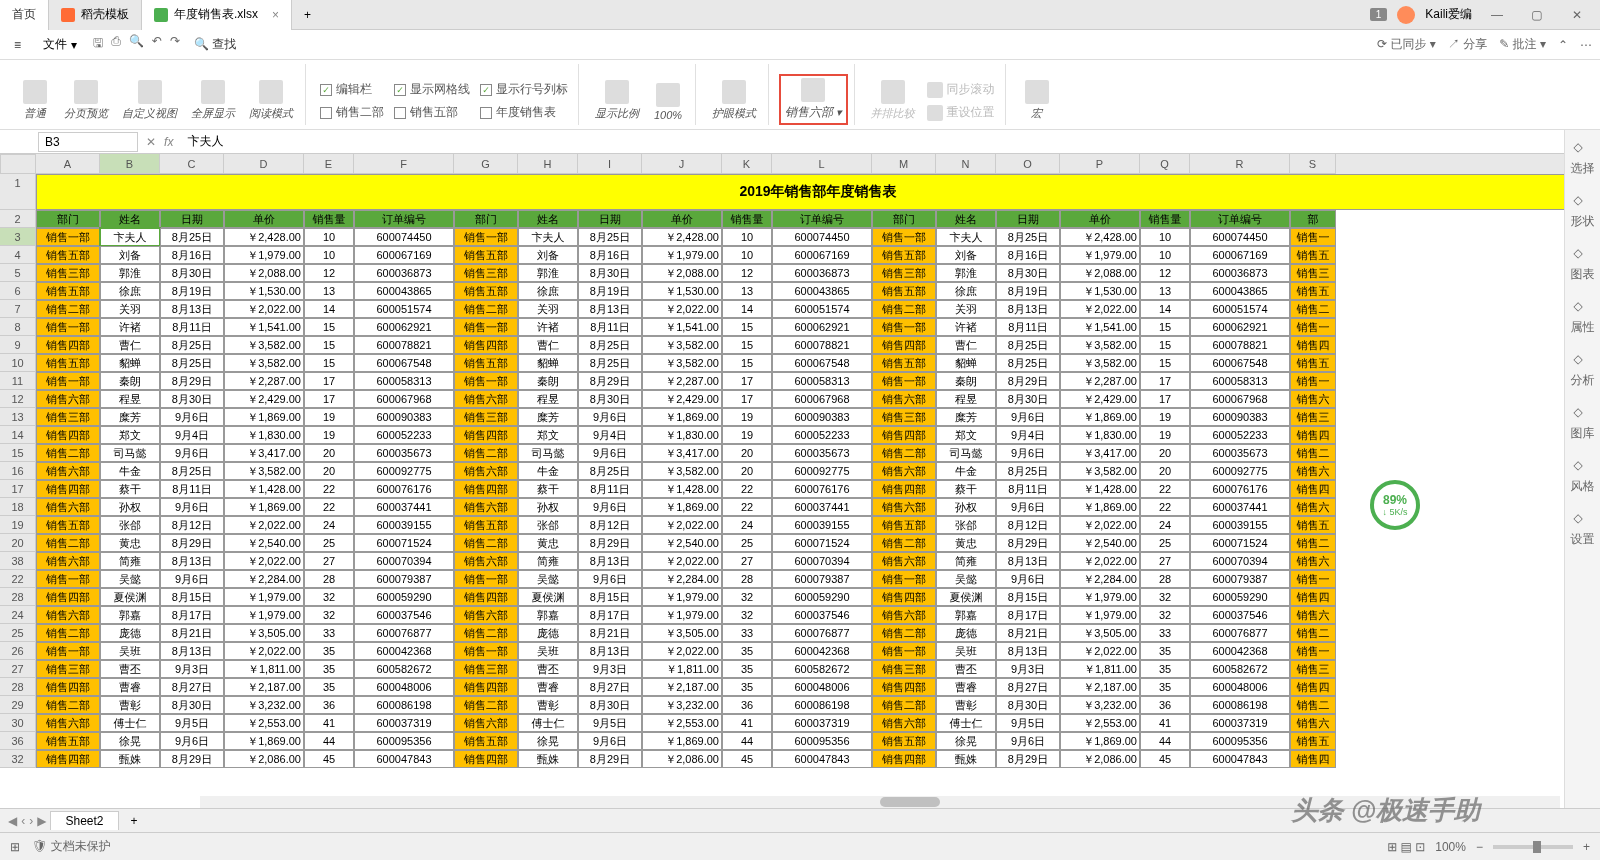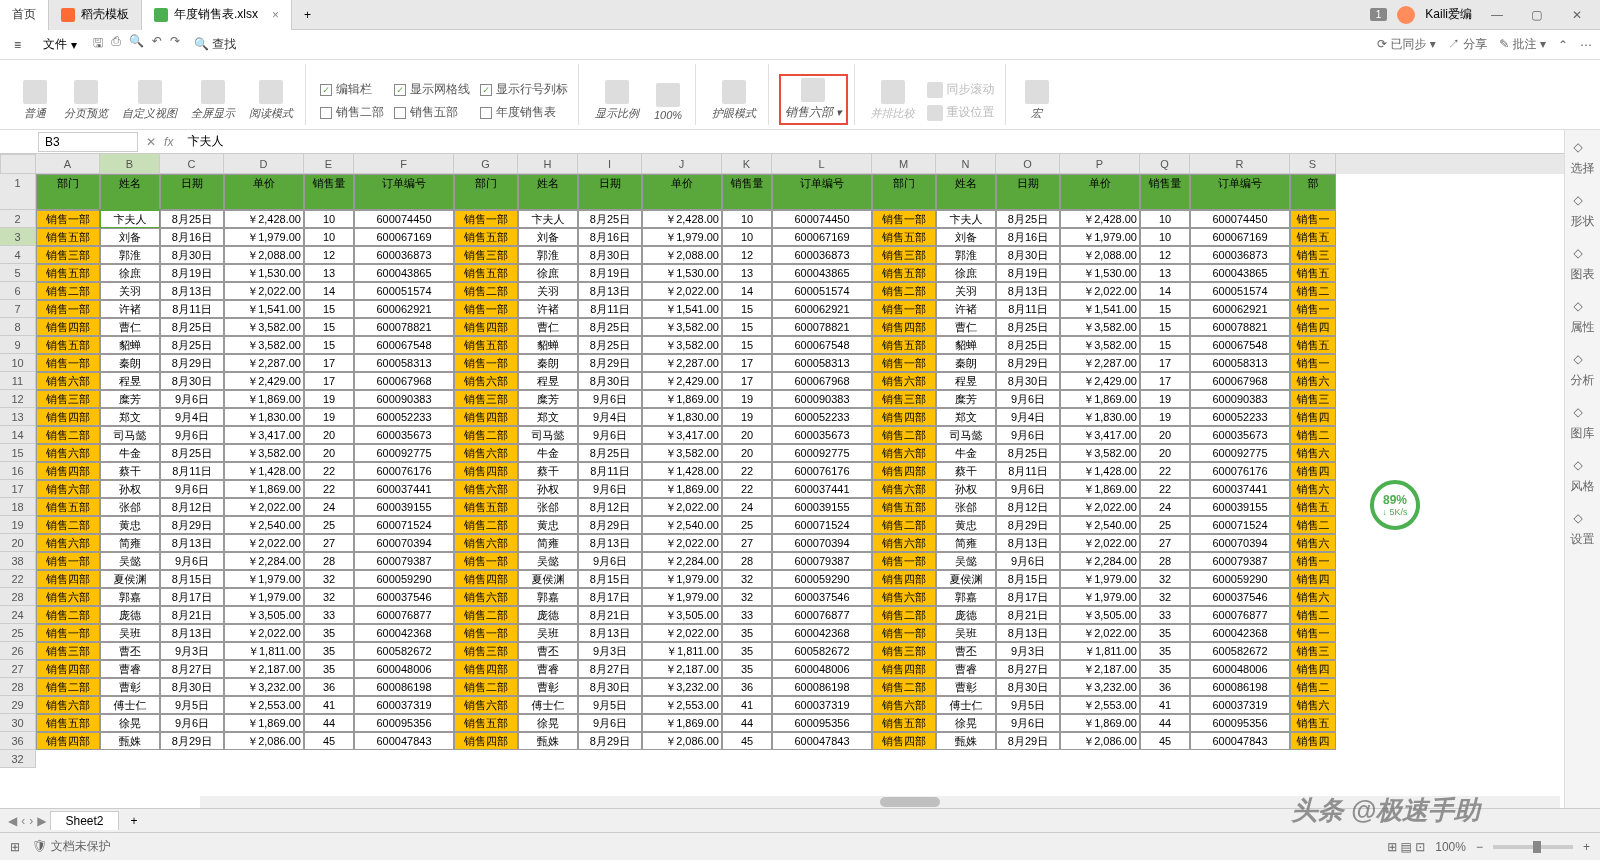--- a/index.html
+++ b/index.html
@@ -42,21 +42,21 @@
 .sheet-area{position:relative;height:620px;overflow:hidden;}
 .corner{position:absolute;top:0;left:0;width:36px;height:20px;background:#e8e8e8;border:1px solid #ccc;}
 .col-headers{position:absolute;top:0;left:36px;right:0;height:20px;display:flex;background:#e8e8e8;}
 .col-h{border-right:1px solid #ccc;border-bottom:1px solid #ccc;text-align:center;line-height:20px;color:#555;font-size:11px;}
 .col-h.sel{background:#c8dfb8;}
 .row-headers{position:absolute;top:20px;left:0;width:36px;}
 .row-h{height:18px;border-right:1px solid #ccc;border-bottom:1px solid #ccc;text-align:center;line-height:18px;background:#e8e8e8;color:#555;font-size:11px;}
 .row-h.sel{background:#c8dfb8;}
 .grid{position:absolute;top:20px;left:36px;right:0;}
 .title-row{height:36px;background:#ffff00;display:flex;align-items:center;justify-content:center;font-weight:bold;font-size:14px;border:1px solid #999;}
-.header-row{display:flex;height:36px;}
+.header-row{display:flex;height:18px;}
 .header-cell{background:#5aa83c;border:0.5px solid #999;text-align:center;line-height:17px;font-size:11px;overflow:hidden;white-space:nowrap;}
 .data-row{display:flex;height:18px;}
 .cell{border:0.5px solid #999;line-height:17px;font-size:11px;padding:0 2px;overflow:hidden;white-space:nowrap;}
 .cell.dept{background:#ffc000;text-align:center;}
 .cell.c{text-align:center;}
 .cell.r{text-align:right;}
 .cell.sel{outline:2px solid #5aa83c;outline-offset:-1px;}
 .side-panel{position:absolute;right:0;top:130px;bottom:30px;width:36px;background:#f4f4f4;border-left:1px solid #ddd;display:flex;flex-direction:column;align-items:center;gap:16px;padding-top:10px;}
 .side-item{display:flex;flex-direction:column;align-items:center;gap:2px;color:#666;font-size:10px;cursor:pointer;}
 .side-icon{width:18px;height:18px;}
@@ -282,20 +282,21 @@
       <div class="row-h">25</div>
       <div class="row-h">26</div>
       <div class="row-h">27</div>
       <div class="row-h">28</div>
       <div class="row-h">29</div>
       <div class="row-h">30</div>
       <div class="row-h">36</div>
       <div class="row-h">32</div>
     </div>
   <div class="grid" id="grid">
+      <div class="title-row">2019年销售部年度销售表</div>
       <div class="header-row">
         <div class="header-cell" style="width: 64px;">部门</div>
         <div class="header-cell" style="width: 60px;">姓名</div>
         <div class="header-cell" style="width: 64px;">日期</div>
         <div class="header-cell" style="width: 80px;">单价</div>
         <div class="header-cell" style="width: 50px;">销售量</div>
         <div class="header-cell" style="width: 100px;">订单编号</div>
         <div class="header-cell" style="width: 64px;">部门</div>
         <div class="header-cell" style="width: 60px;">姓名</div>
         <div class="header-cell" style="width: 64px;">日期</div>

